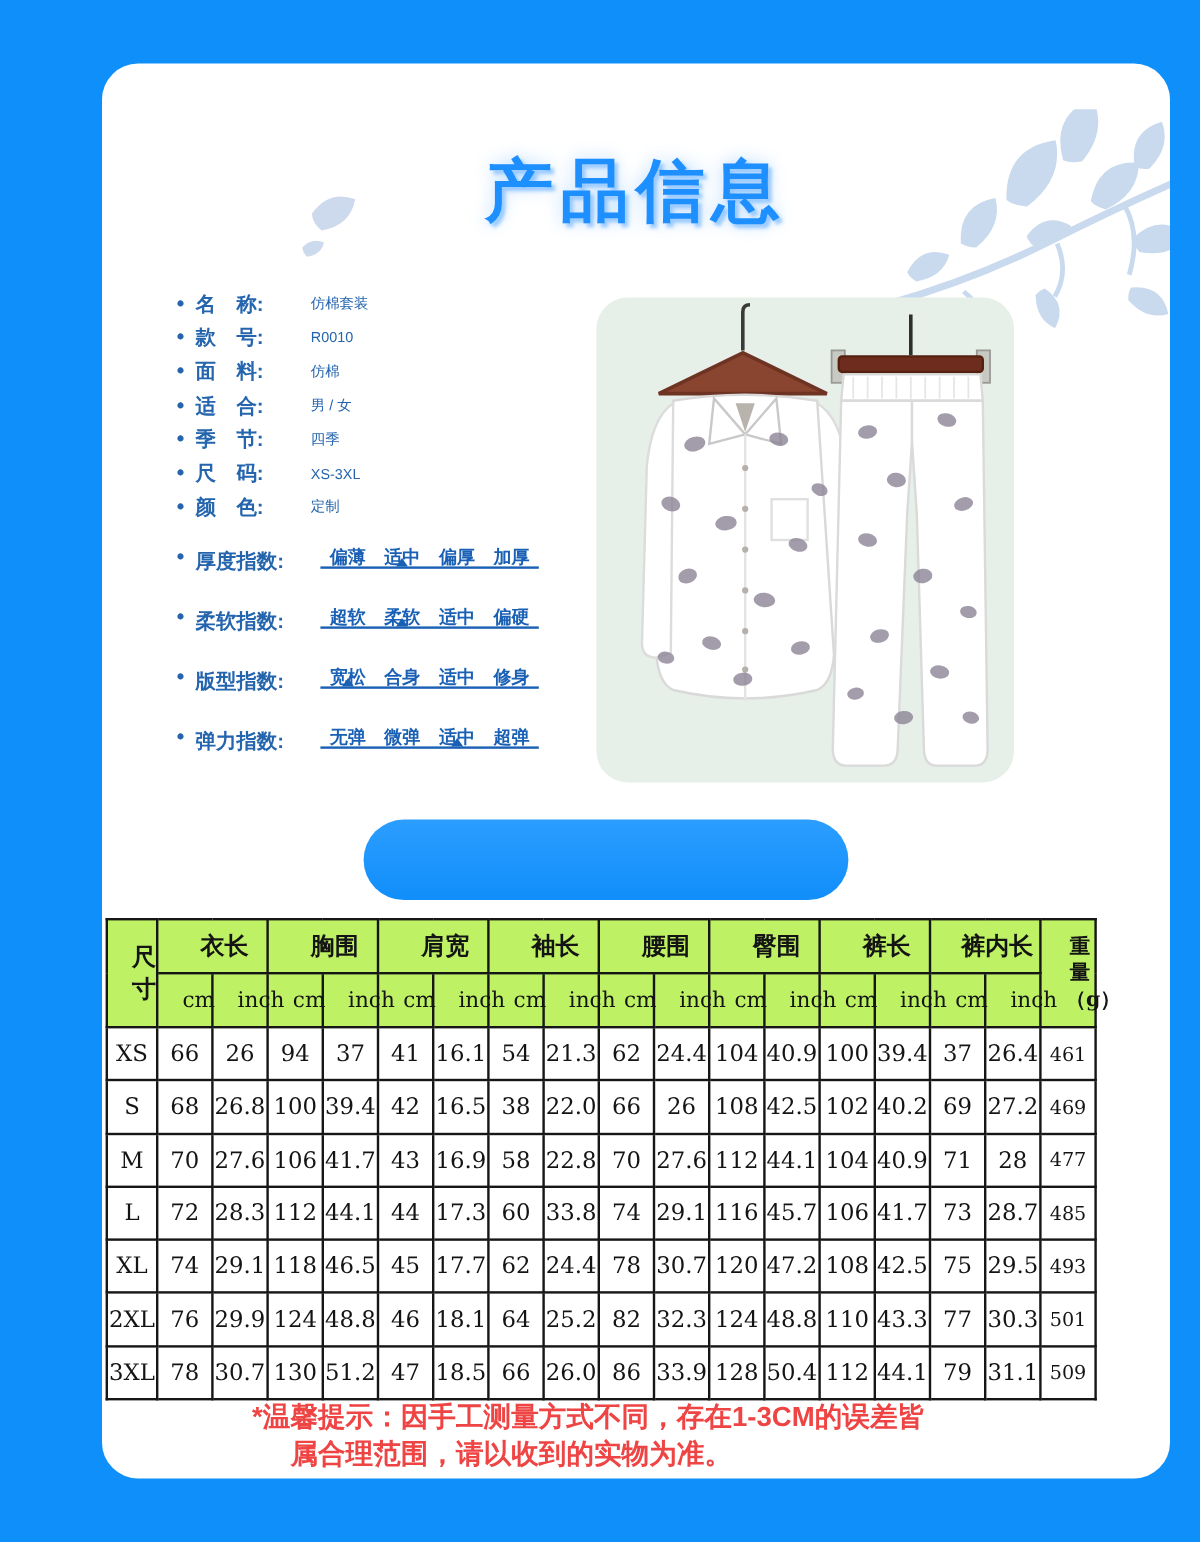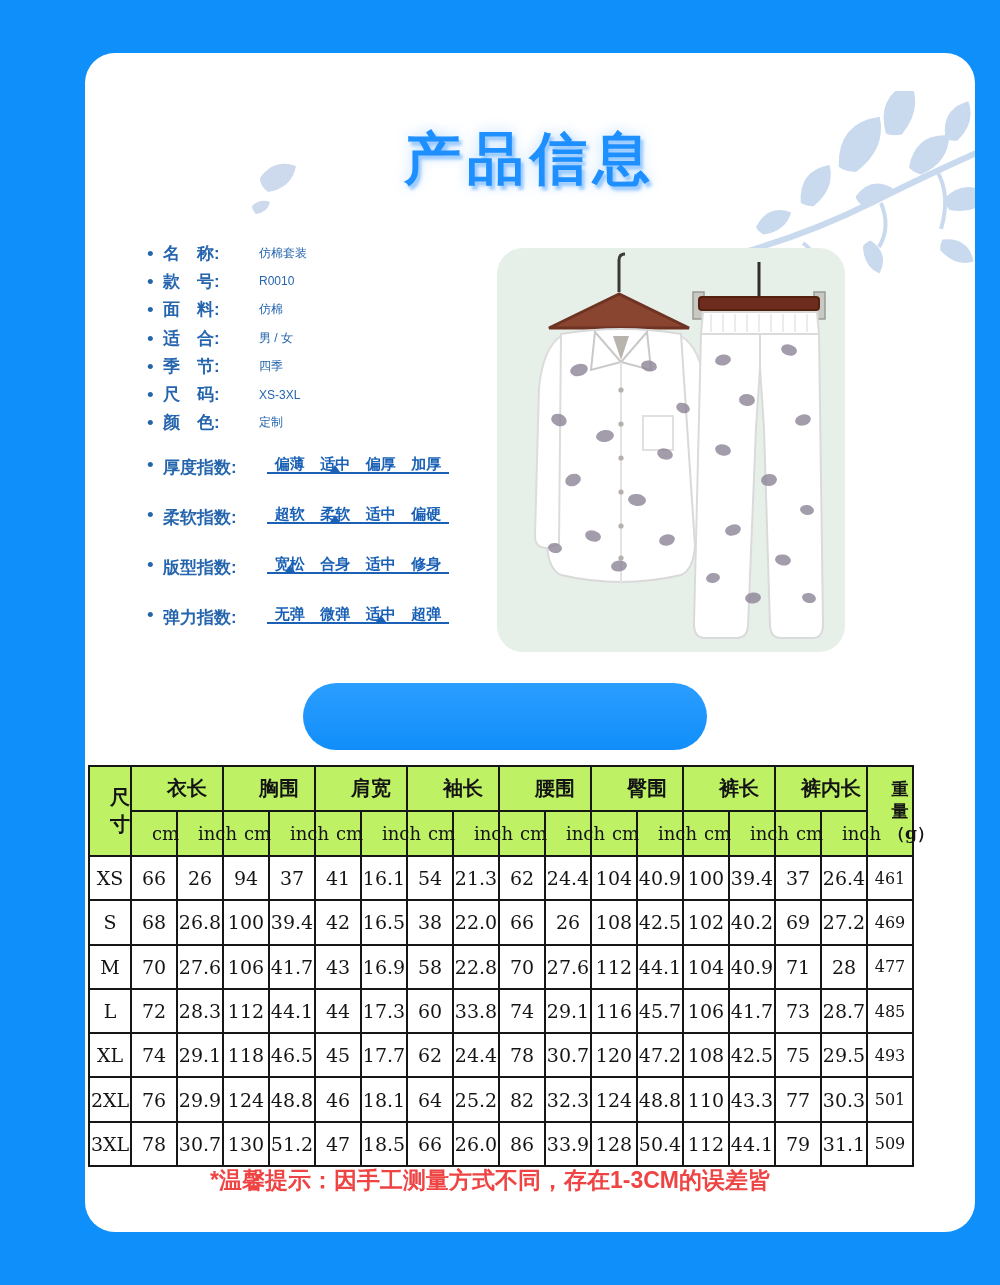--- a/index.html
+++ b/index.html
@@ -489,16 +489,17 @@
             <td class="td-val">44.1</td>
             <td class="td-val">79</td>
             <td class="td-val">31.1</td>
             <td class="td-weight">509</td>
           </tr>
         </tbody>
       </table>
 
     <div class="note">
       <div class="note-line1">*温馨提示：因手工测量方式不同，存在1-3CM的误差皆</div>
+      <div class="note-line2">属合理范围，请以收到的实物为准。</div>
     </div>
 
   </div>
 </div>
 
 </body></html>

